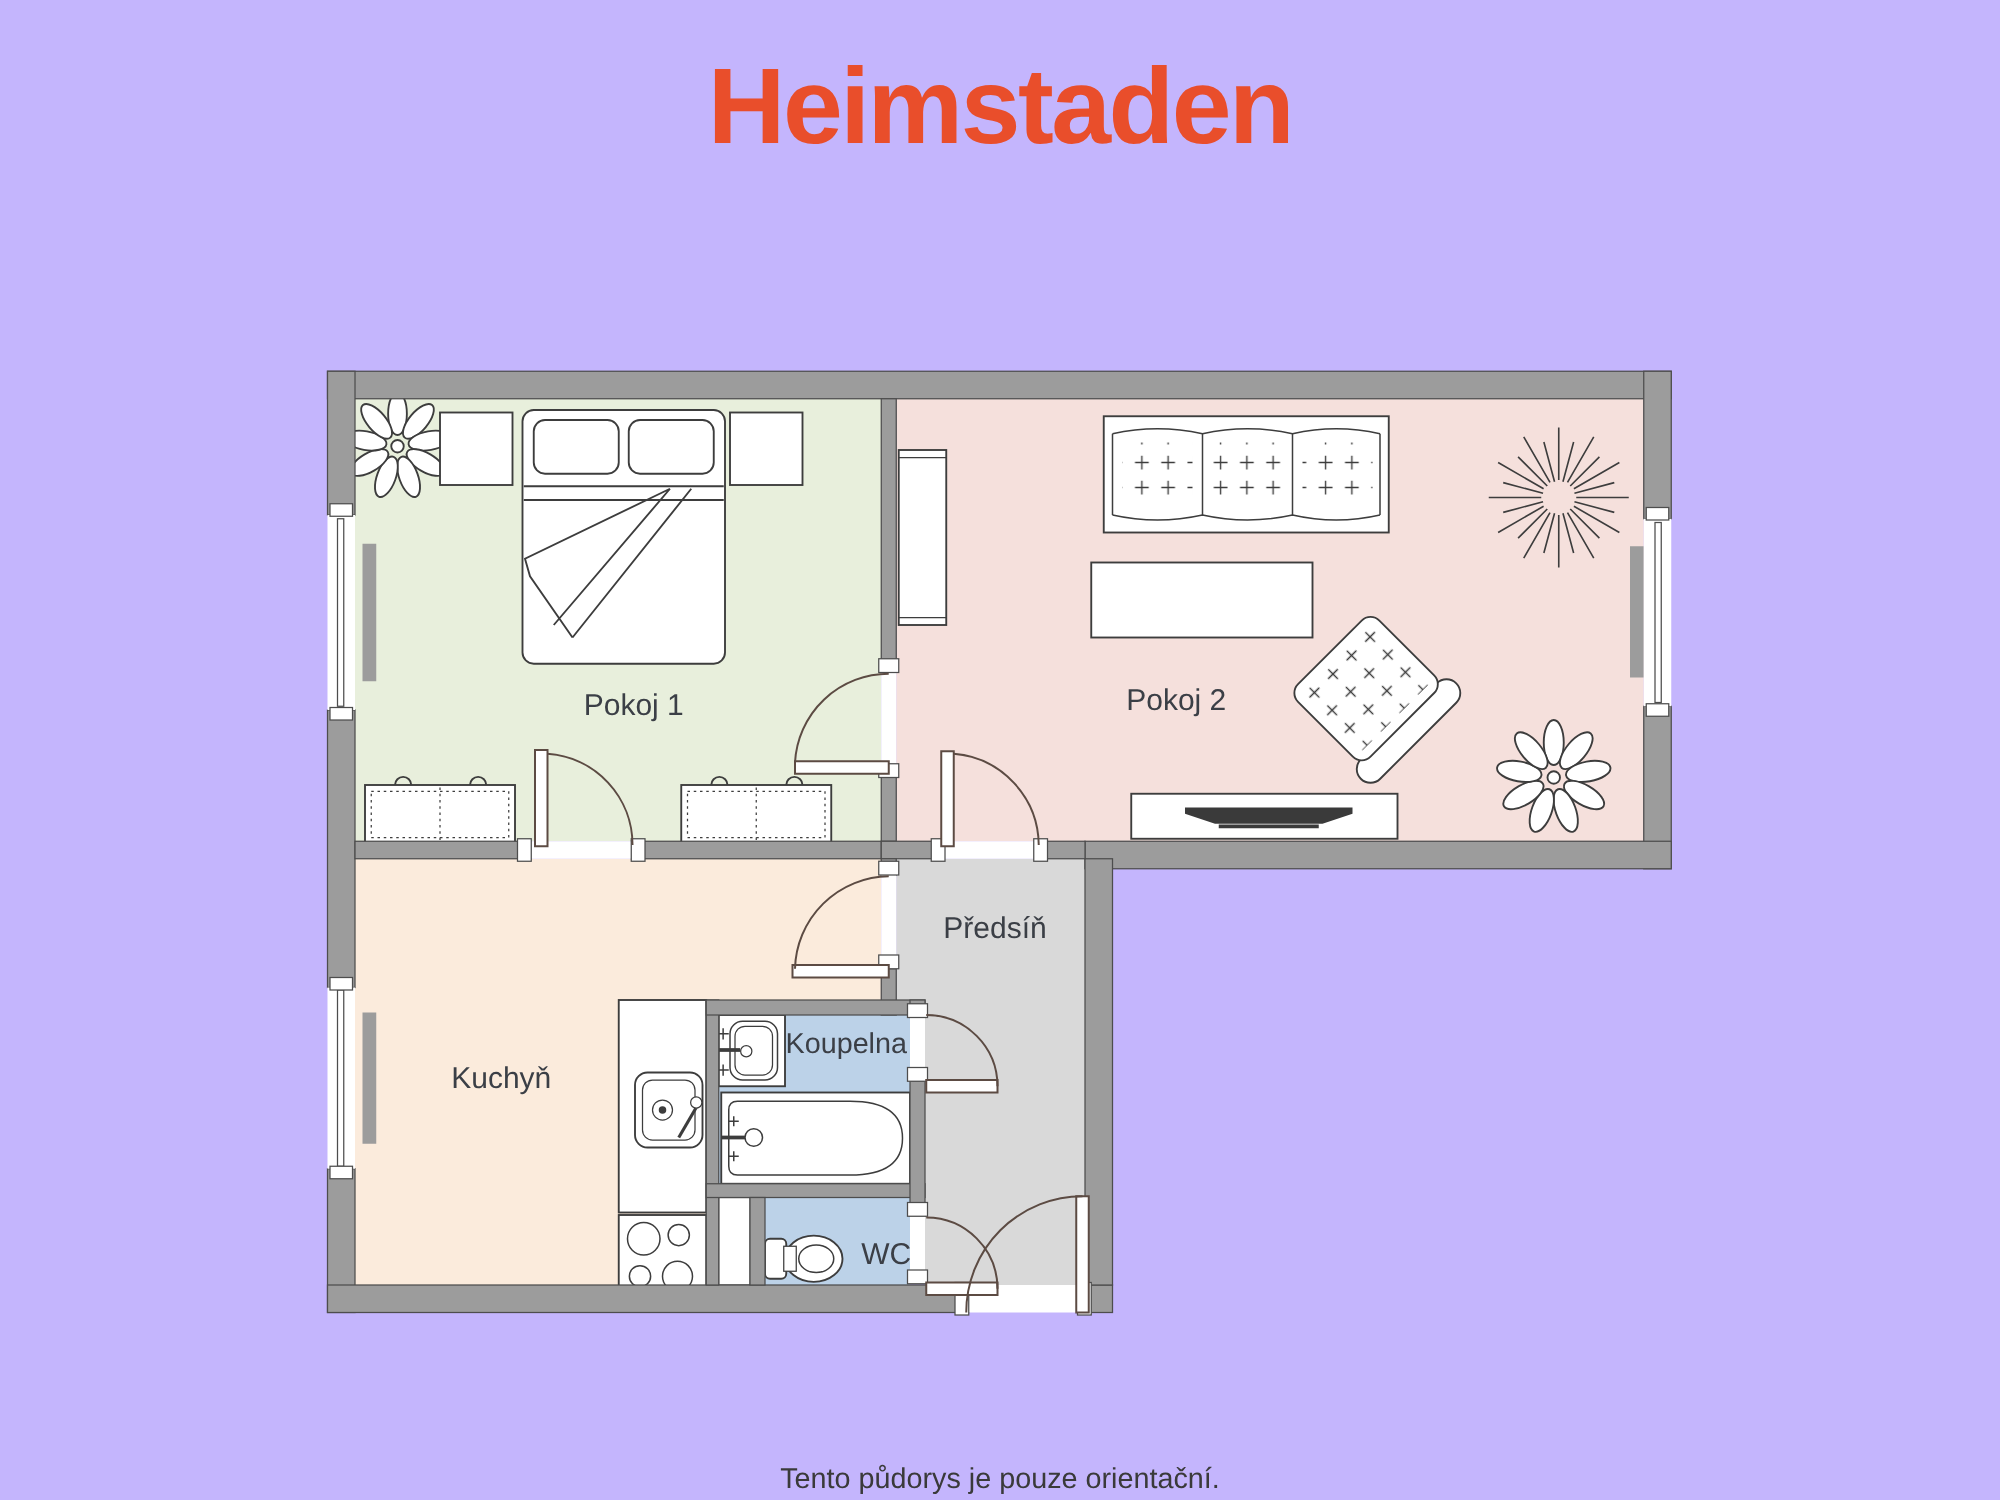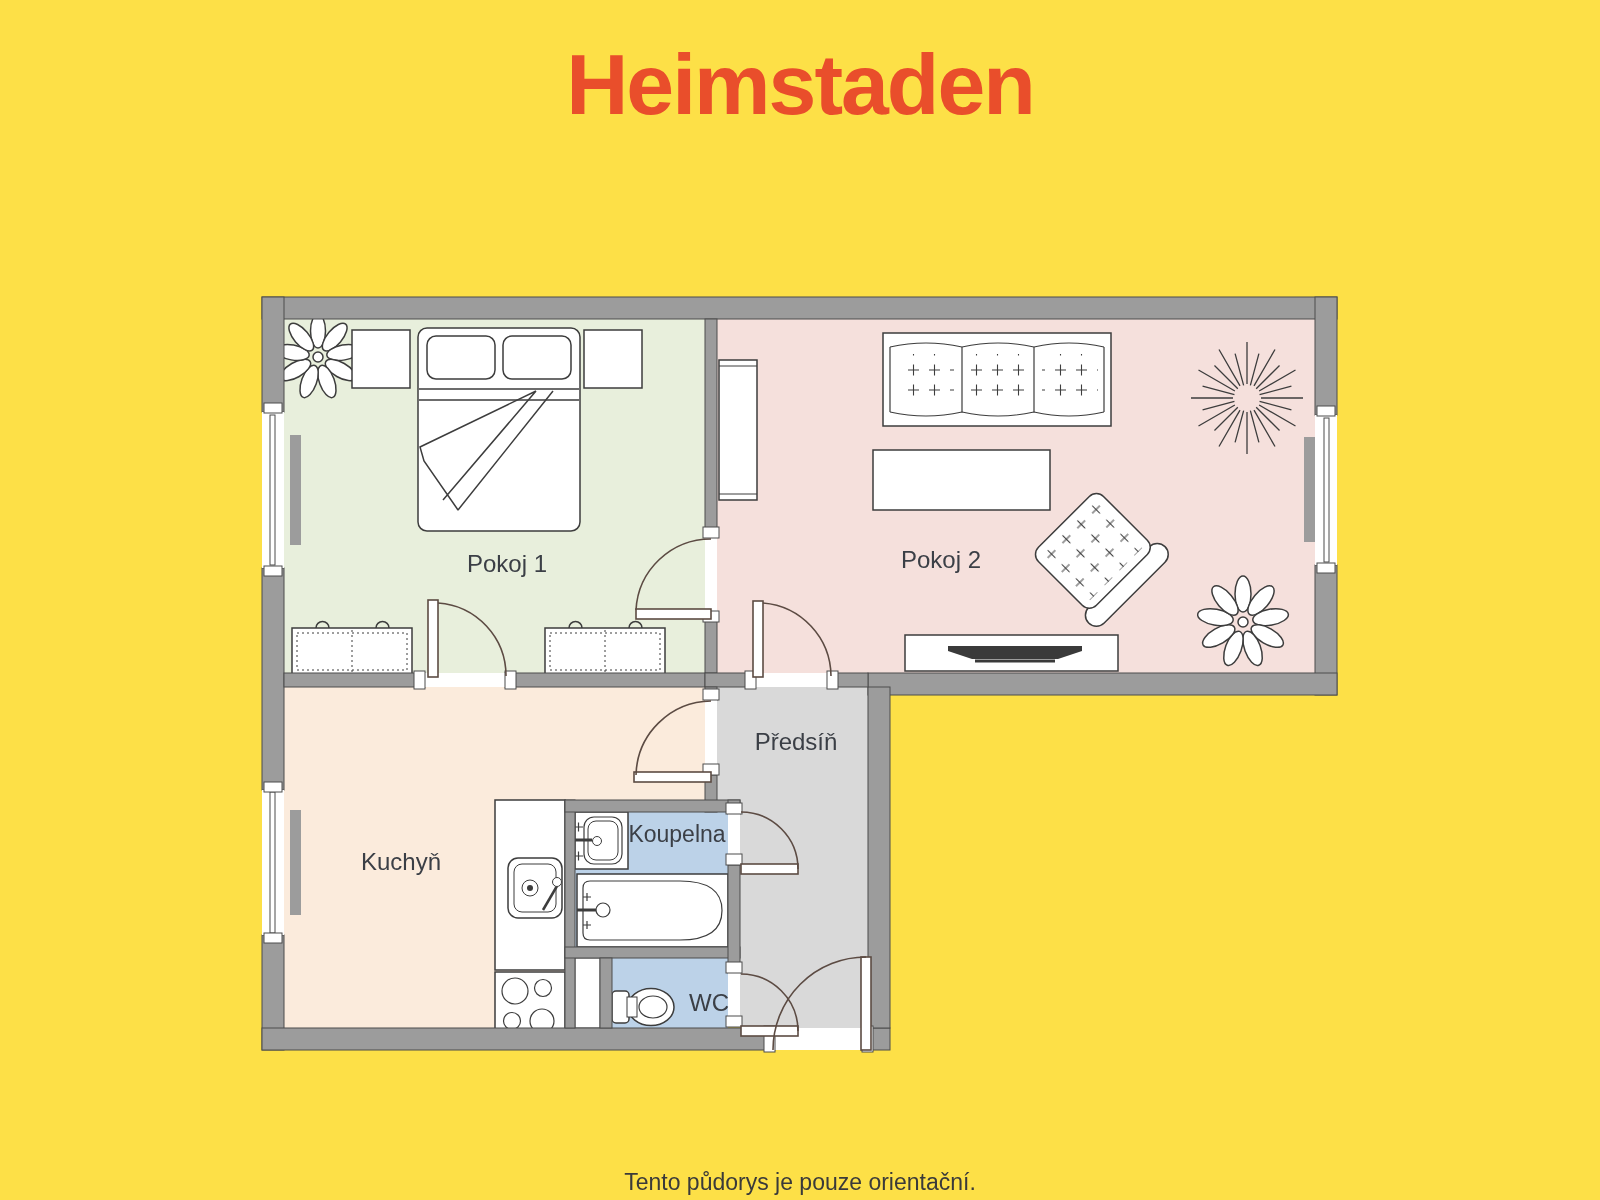--- a/index.html
+++ b/index.html
@@ -1,16 +1,16 @@
 <!DOCTYPE html>
 <html><head>
 <meta charset="utf-8">
 <style>
   html,body{margin:0;padding:0;background:#ffffff;}
-  .page{position:relative;width:1600px;height:1200px;background:#fde047;overflow:hidden;
+  .page{position:relative;width:1600px;height:1200px;background:#c4b5fd;overflow:hidden;
         font-family:"Liberation Sans", sans-serif;}
   svg{display:block;}
   text{font-family:"Liberation Sans", sans-serif;}
   .logo-text{font-weight:bold;letter-spacing:-2px;}
 </style>
 </head>
 <body>
 
 <div class="page">
 <svg width="1600" height="1200" viewBox="0 0 1600 1200" xmlns="http://www.w3.org/2000/svg">

